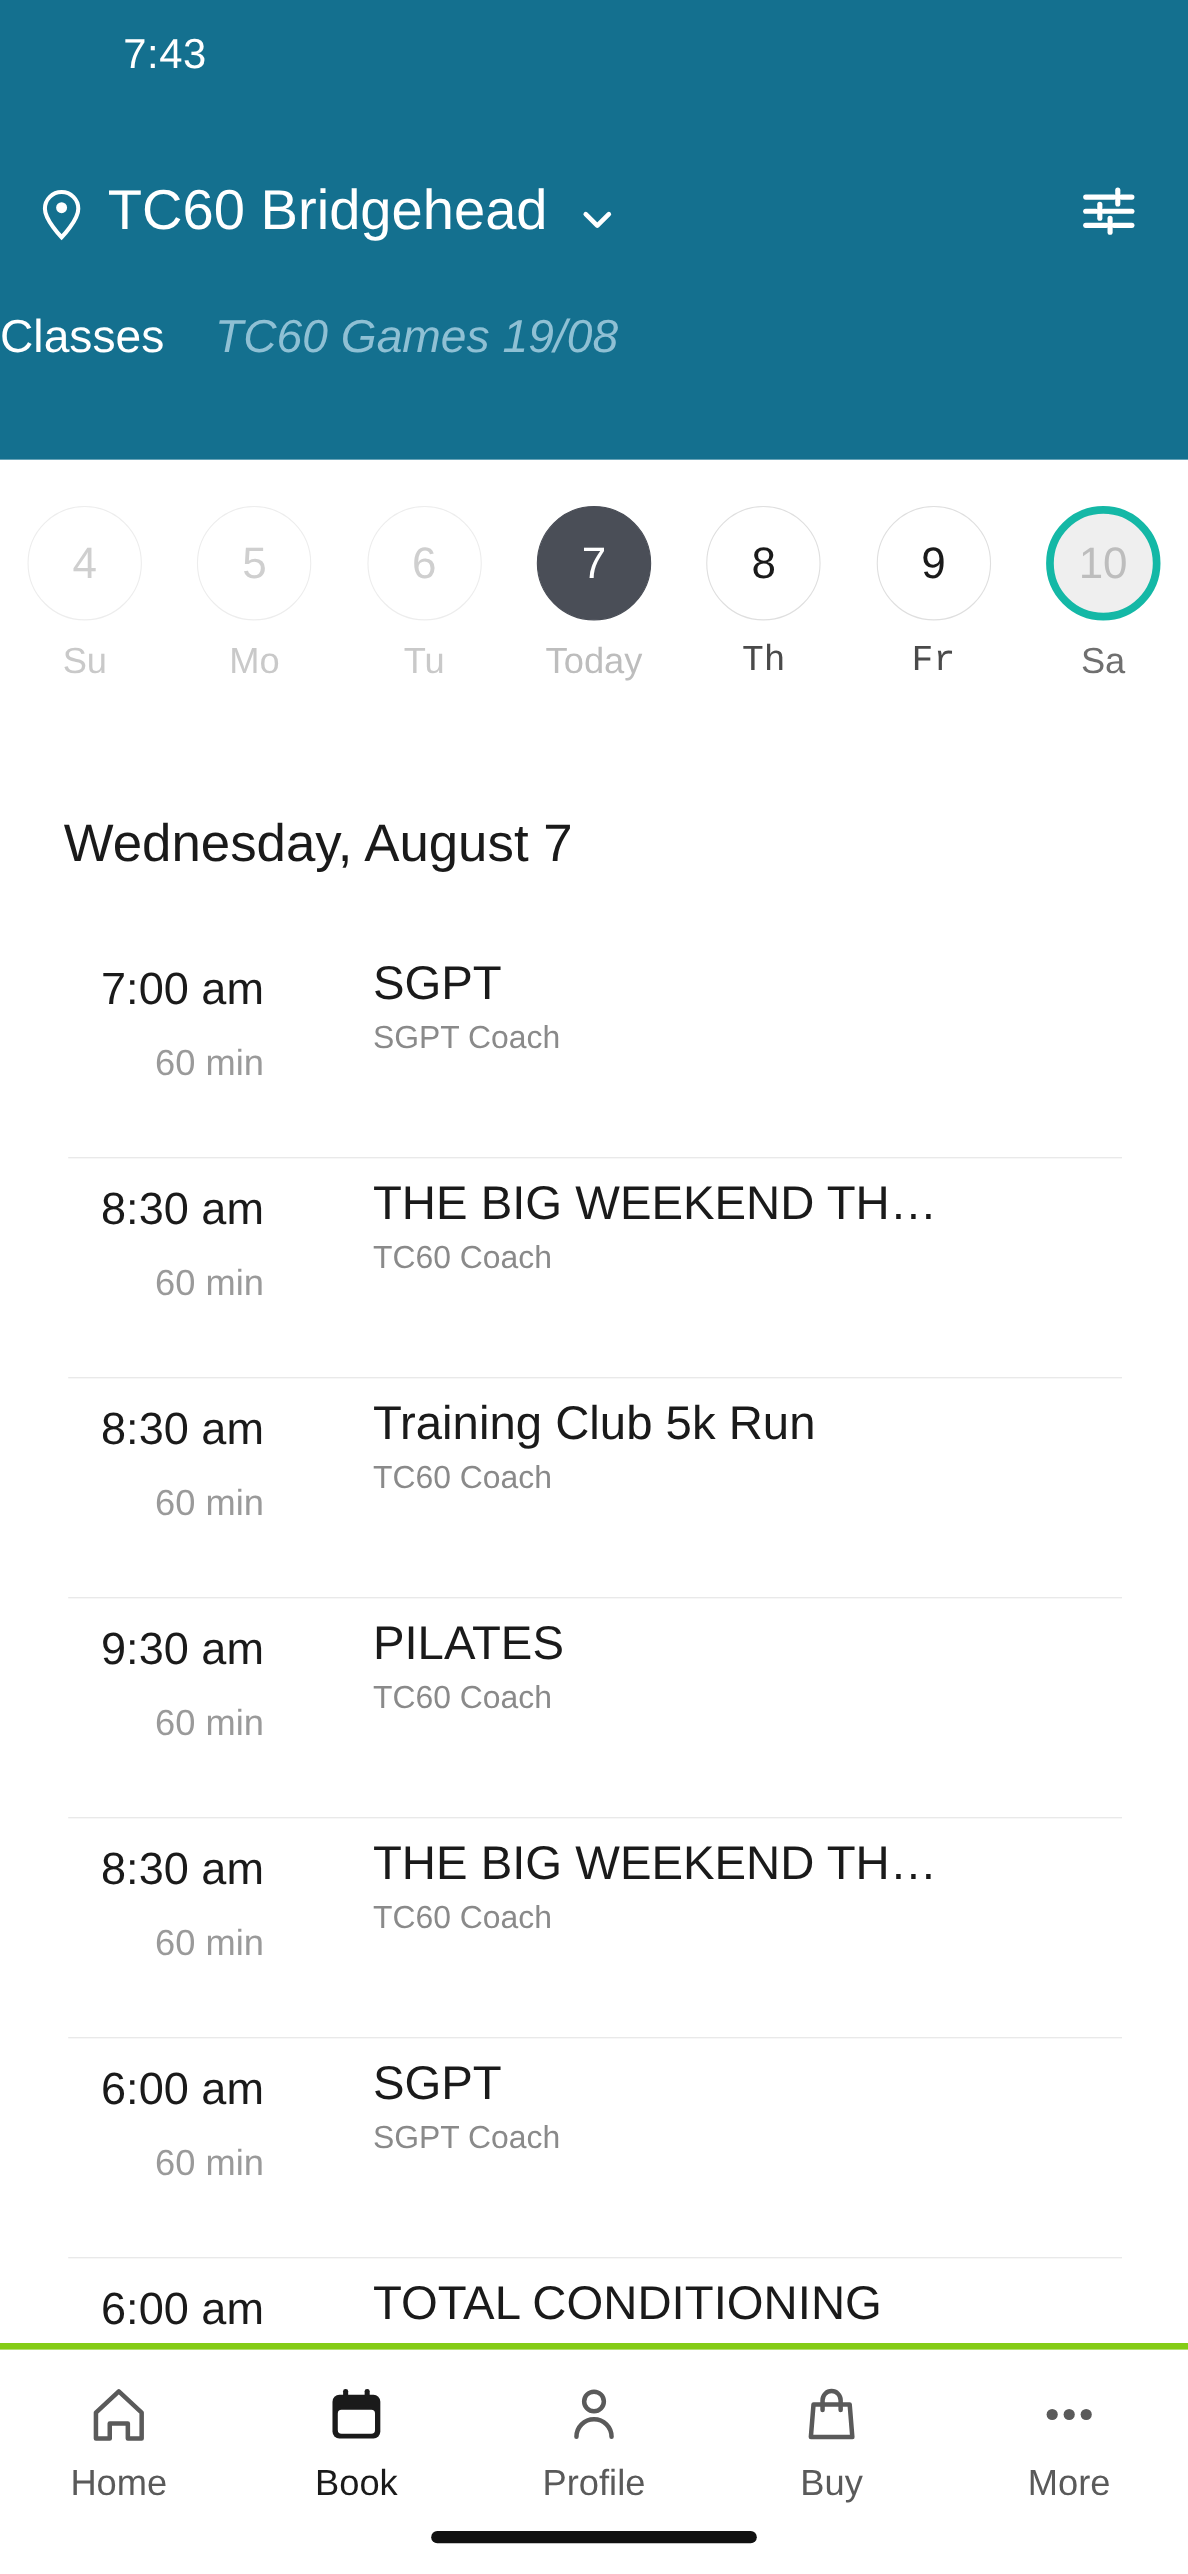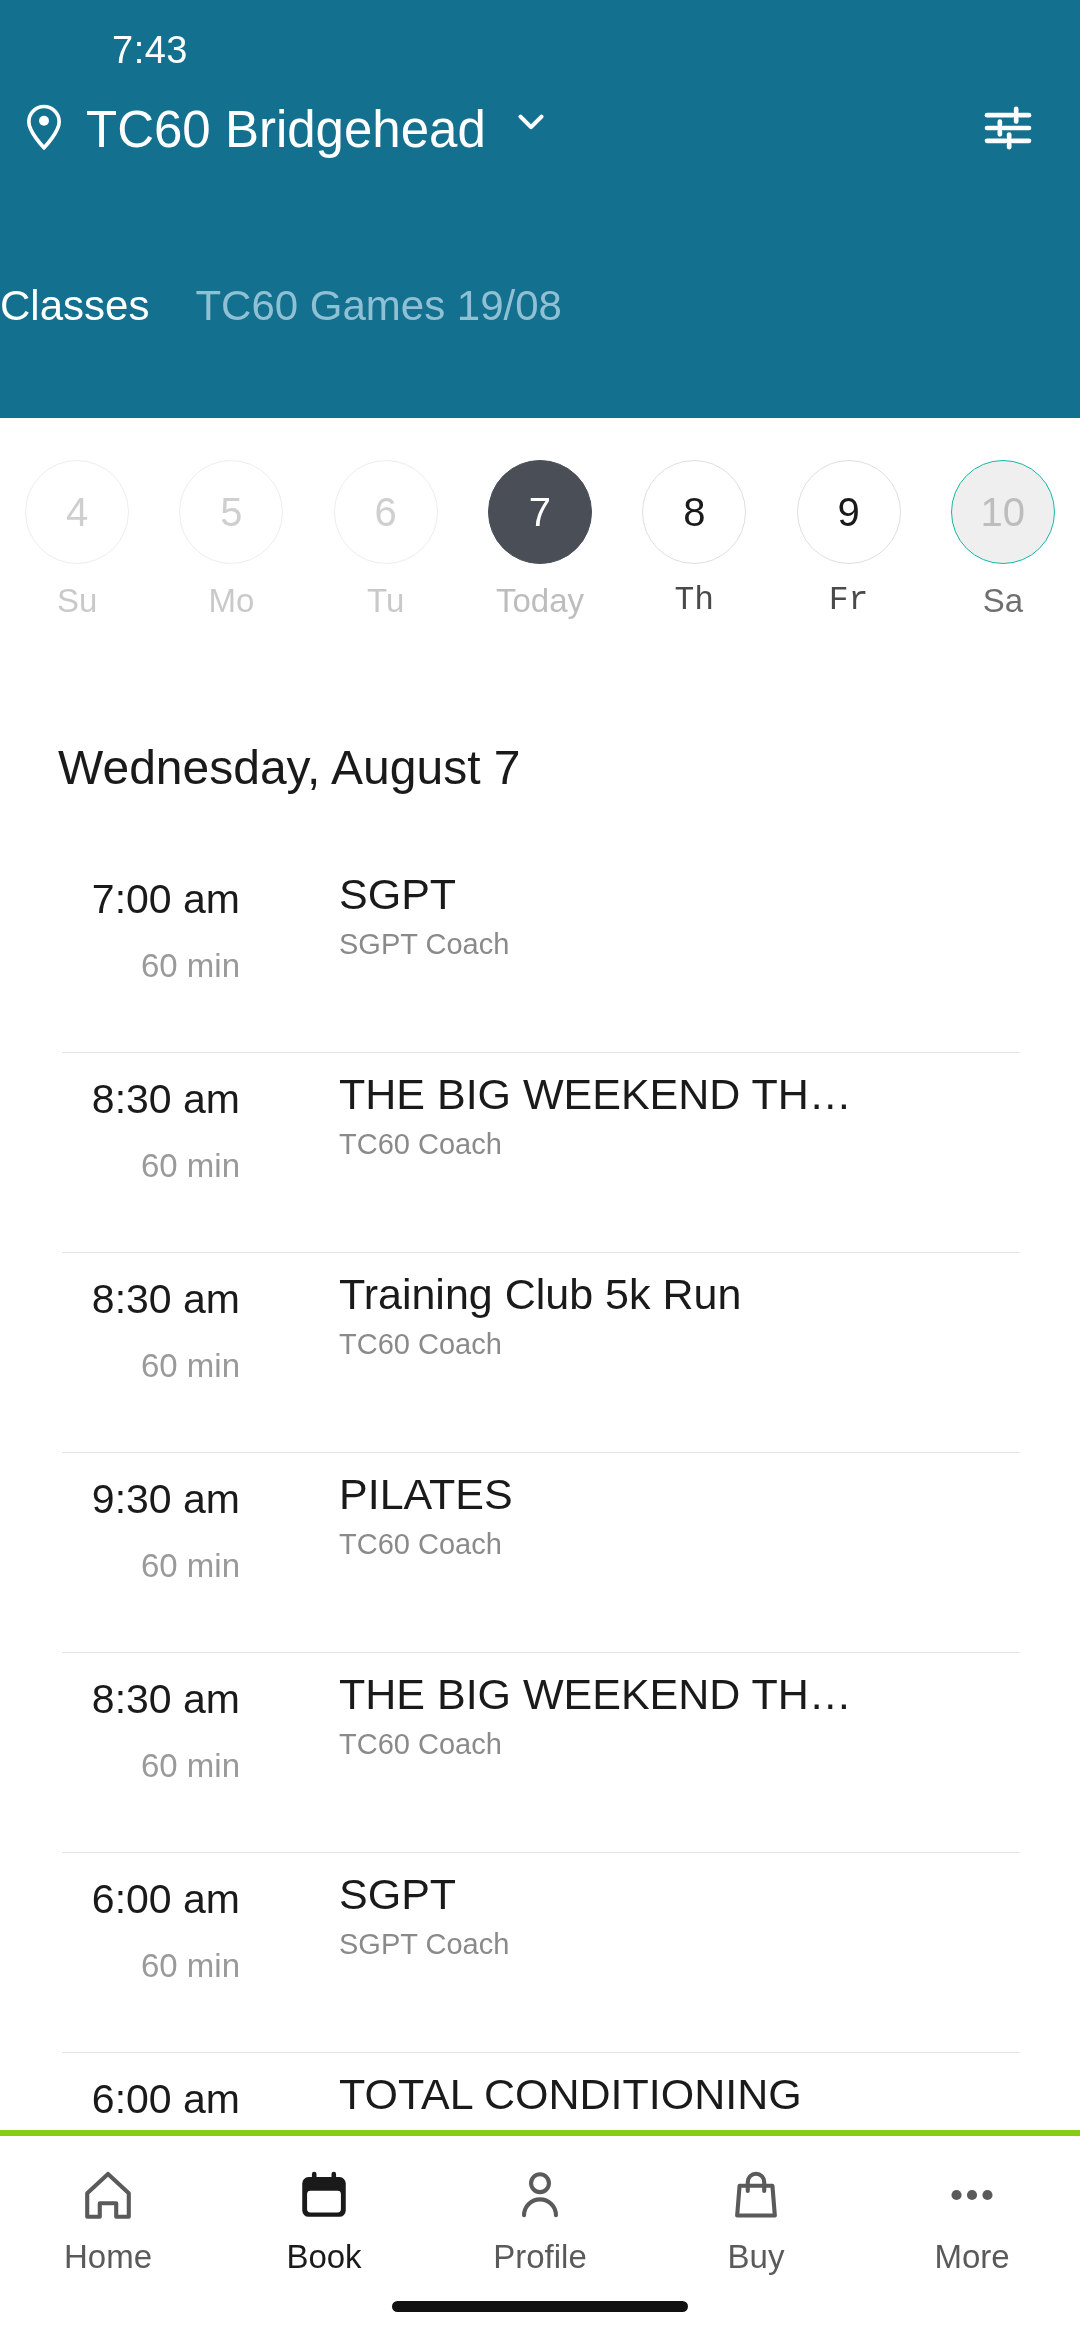--- a/index.html
+++ b/index.html
@@ -16,53 +16,53 @@
     position:absolute; top:0; left:0; width:1080px; height:418px;
     background:#14708F;
   }
   .statusbar {
     height:100px; display:flex; align-items:center; padding-left:112px;
   }
   .status-time {
     color:#ffffff; font-size:38px; letter-spacing:0.5px;
   }
   .apptitle-row {
-    display:flex; align-items:flex-start; height:120px; padding:0 44px 0 18px;
+    display:flex; align-items:flex-end; height:120px; padding:0 44px 0 30px;
   }
   .pin-icon { width:52px; height:52px; flex:none; display:block; }
   .apptitle {
     color:#ffffff; font-size:51px; margin-left:16px; white-space:nowrap;
   }
   .chev-icon { width:42px; height:42px; margin-left:24px; flex:none; }
   .header-spacer { flex:1 1 auto; }
   .tune-icon { width:56px; height:56px; flex:none; }
 
   .tabs { display:flex; align-items:flex-start; margin-top:62px; gap:46px; }
   .tab { font-size:42px; white-space:nowrap; padding-bottom:10px; }
   .tab.active { color:#ffffff; }
-  .tab.inactive { color:#8FC0D4; }
+  .tab.inactive { color:#8FC0D4;font-style:italic; }
 
   
   .datestrip {
     position:absolute; top:418px; left:0; width:1080px; height:240px;
     background:#ffffff; display:flex; align-items:flex-start;
     padding-top:42px;
   }
   .daycell {
     width:154.3px; display:flex; flex-direction:column; align-items:center;
   }
   .daycircle {
     width:104px; height:104px; border-radius:50%;
     display:flex; align-items:center; justify-content:center;
     font-size:40px;
   }
   .daycircle.past   { border:1px solid #EDEDED; background:#fff; color:#CFCFCF; }
   .daycircle.sel    { background:#4A4E57; color:#ffffff; border:1px solid #4A4E57; }
   .daycircle.future { border:1px solid #DFDFDF; background:#fff; color:#1A1A1A; }
-  .daycircle.dim    { background:#EFEFEF; border:1px solid #14b8a6; color:#BDBDBD; }
+  .daycircle.dim    { background:#EFEFEF; border:7px solid #14b8a6; color:#BDBDBD; }
   .daylabel { margin-top:18px; font-size:33px; }
   .daylabel.past   { color:#C9C9C9; }
   .daylabel.sel    { color:#BDBDBD; }
   .daylabel.future { color:#4A4A4A;font-family:Liberation Mono, monospace; }
   .daylabel.dim    { color:#6F6F6F; }
 
   
   .dateheading {
     position:absolute; top:740px; left:58px;
     font-size:48px; color:#1A1A1A;

